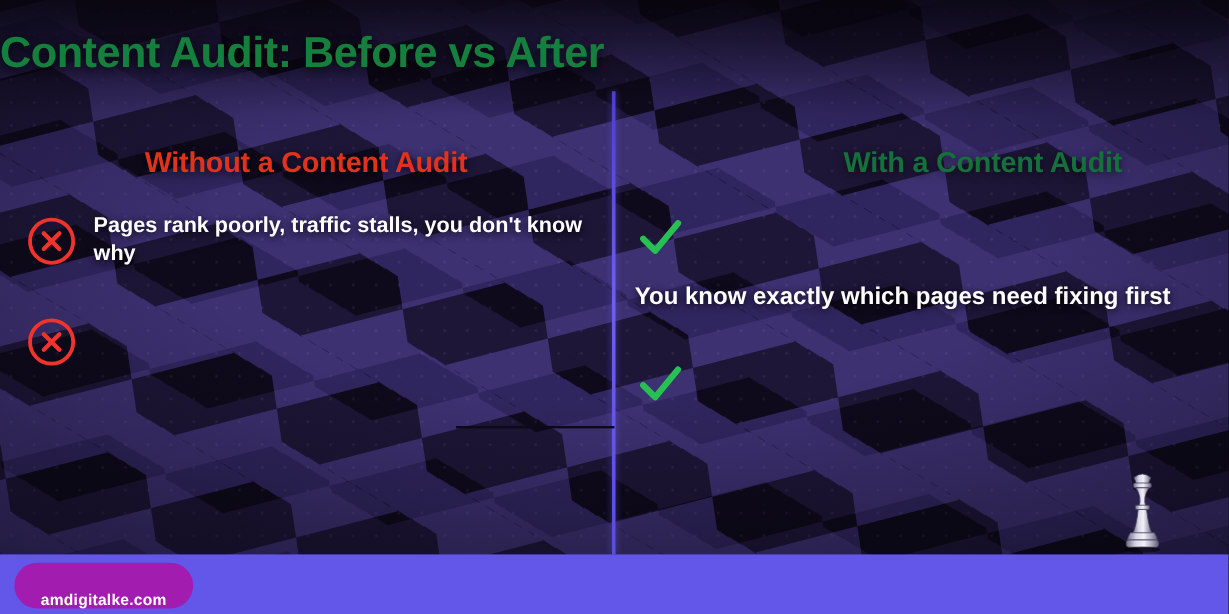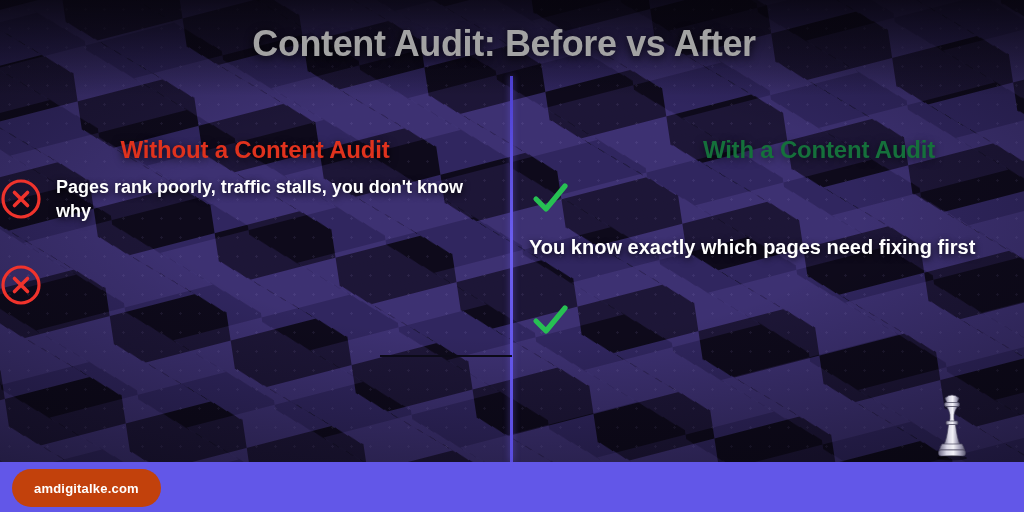--- a/index.html
+++ b/index.html
@@ -67,22 +67,21 @@
     position: absolute;
     left: 0; right: 0; top: 0; height: 96px;
     background: linear-gradient(to bottom, rgba(6,4,12,0.80), rgba(6,4,12,0.0));
   }
 
   
   .title {
     position: absolute;
     left: 0; right: 16px;
     top: 23px;
-    text-align: center;
-    color: #a3a3a3;
+    color: #15803d;
     font-size: 36px;
     font-weight: bold;
     letter-spacing: -0.4px;
     text-shadow: 0 2px 10px rgba(0,0,0,0.85);
     white-space: nowrap;
   }
 
   
   .divider {
     position: absolute;
@@ -106,40 +105,40 @@
   .col {
     position: absolute;
     top: 0;
     height: 462px;
   }
   .col-left  { left: 0;     width: 510px; }
   .col-right { left: 513px; width: 612px; border-radius: 31px; }
 
   .col-head {
     position: absolute;
-    top: 136px;
+    top: 122px;
     left: 0; right: 0;
     text-align: center;
     font-size: 24px;
     font-weight: bold;
     letter-spacing: -0.2px;
     white-space: nowrap;
   }
   .col-head.bad  { color: #e0321d; text-shadow: 0 2px 8px rgba(0,0,0,0.8); }
   .col-head.good { color: #15703b; text-shadow: 0 2px 8px rgba(0,0,0,0.6); }
 
   .items { position: absolute; left: 0; right: 0; top: 176px; }
 
   .item {
     display: flex;
     align-items: flex-start;
     gap: 14px;
     margin-bottom: 38px;
   }
-  .col-left  .item {  padding-right: 14px; }
+  .col-left  .item { padding-left: 22px;  padding-right: 14px; align-items: center; }
   .col-right .item { padding-left: 16px;  padding-right: 42px; flex-direction: column; }
 
   .item-icon {
     flex: 0 0 auto;
     width: 42px;
     height: 42px;
     position: relative;
     margin-top: 2px;
   }
   .item-text {
@@ -176,23 +175,23 @@
     height: 50px;
     background: #6257e8;
   }
   .brand-pill {
     position: absolute;
     left: 12px;
     top: 469px;
     height: 38px;
     padding: 0 22px;
     display: flex;
-    align-items: center;
+    align-items: flex-end;
     border-radius: 19px;
-    background: #c2410c;
+    background: #a21caf;
     color: #ffffff;
     font-size: 13px;
     font-weight: bold;
     letter-spacing: 0.2px;
   }
 </style>
 </head>
 <body>
 
 <div id="canvas">

